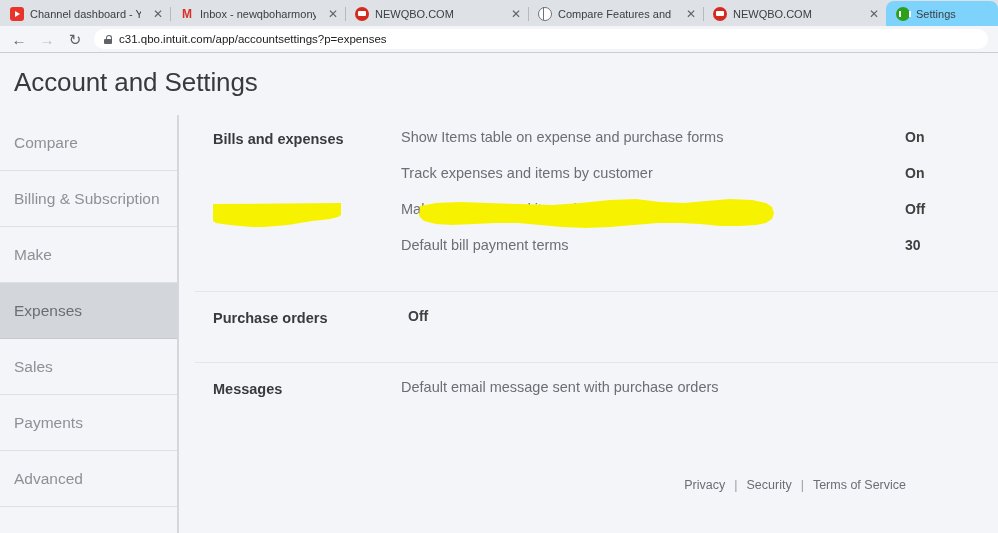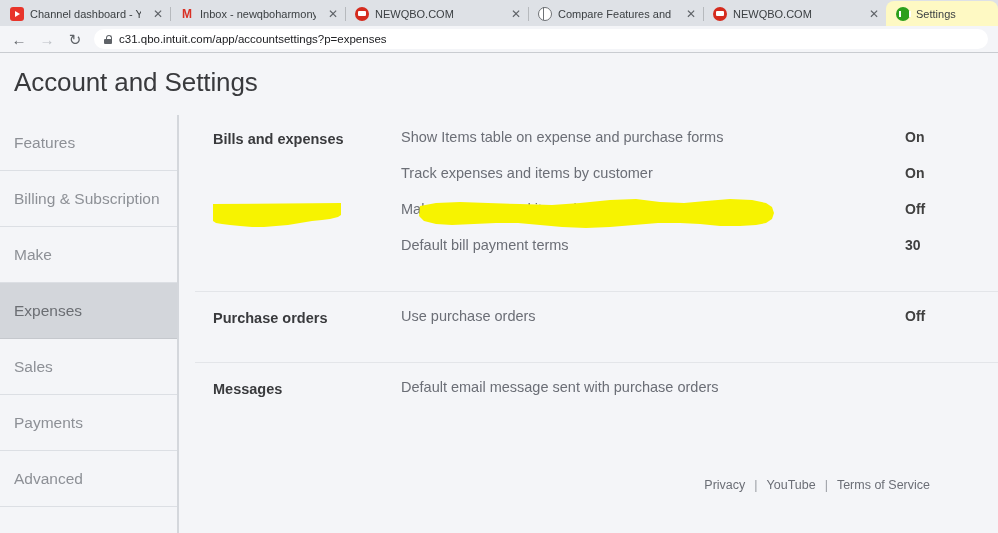--- a/index.html
+++ b/index.html
@@ -31,21 +31,21 @@
     gap: 6px;
     padding: 0 7px 0 10px;
     font-size: 11px;
     color: #3c4043;
     position: relative;
     white-space: nowrap;
     overflow: hidden;
     background: #dee1e6;
   }
   .tab.active {
-    background: #fef9c3;
+    background: #7dd3fc;
     border-top-left-radius: 8px;
     border-top-right-radius: 8px;
   }
   .tab .sep-left {
     position: absolute;
     left: 0; top: 6px;
     width: 1px; height: 14px;
     background: #b6b9bd;
   }
   .tab-title {
@@ -272,21 +272,21 @@
     font-weight: 700;
     color: #404040;
     padding-left: 7px;
   }
 
   .footer {
     display: flex;
     justify-content: flex-end;
     align-items: flex-start;
     gap: 9px;
-    padding: 45px 68px 0 0;
+    padding: 45px 92px 0 0;
     font-size: 12.5px;
     color: #6b6e76;
   }
   .footer .divider { color: #9b9ea4; }
 
   
   .hl-layer {
     position: absolute;
     left: 0; top: 0;
     width: 998px; height: 533px;
@@ -355,21 +355,21 @@
 </div>
 
 <div class="page">
 
   <div class="page-title">Account and Settings</div>
 
   <div class="body-wrap">
 
     <div class="sidebar">
       <div class="side-item">
-        <span>Features</span>
+        <span>Compare</span>
       </div>
       <div class="side-item">
         <span>Billing &amp; Subscription</span>
       </div>
       <div class="side-item">
         <span>Make</span>
       </div>
       <div class="side-item active">
         <span>Expenses</span>
       </div>
@@ -406,40 +406,39 @@
             <span class="row-name">Default bill payment terms</span>
             <span class="row-value">30</span>
           </div>
         </div>
       </div>
 
       <div class="section">
         <div class="section-label">Purchase orders</div>
         <div class="rows">
           <div class="row">
-            <span class="row-name">Use purchase orders</span>
             <span class="row-value">Off</span>
           </div>
         </div>
       </div>
 
       <div class="section" style="border-bottom:none">
         <div class="section-label">Messages</div>
         <div class="rows">
           <div class="row">
             <span class="row-name">Default email message sent with purchase orders</span>
             <span class="row-value"></span>
           </div>
         </div>
       </div>
 
       <div class="footer">
         <span>Privacy</span>
         <span class="divider">|</span>
-        <span>YouTube</span>
+        <span>Security</span>
         <span class="divider">|</span>
         <span>Terms of Service</span>
       </div>
 
     </div>
   </div>
 
   <svg class="hl-layer" viewBox="0 0 998 533" xmlns="http://www.w3.org/2000/svg">
     <g style="mix-blend-mode:multiply">
       <path fill="#f7f300" d="M213,151 L341,150 L341,162 L338,164 L330,166 L322,167 L312,168

